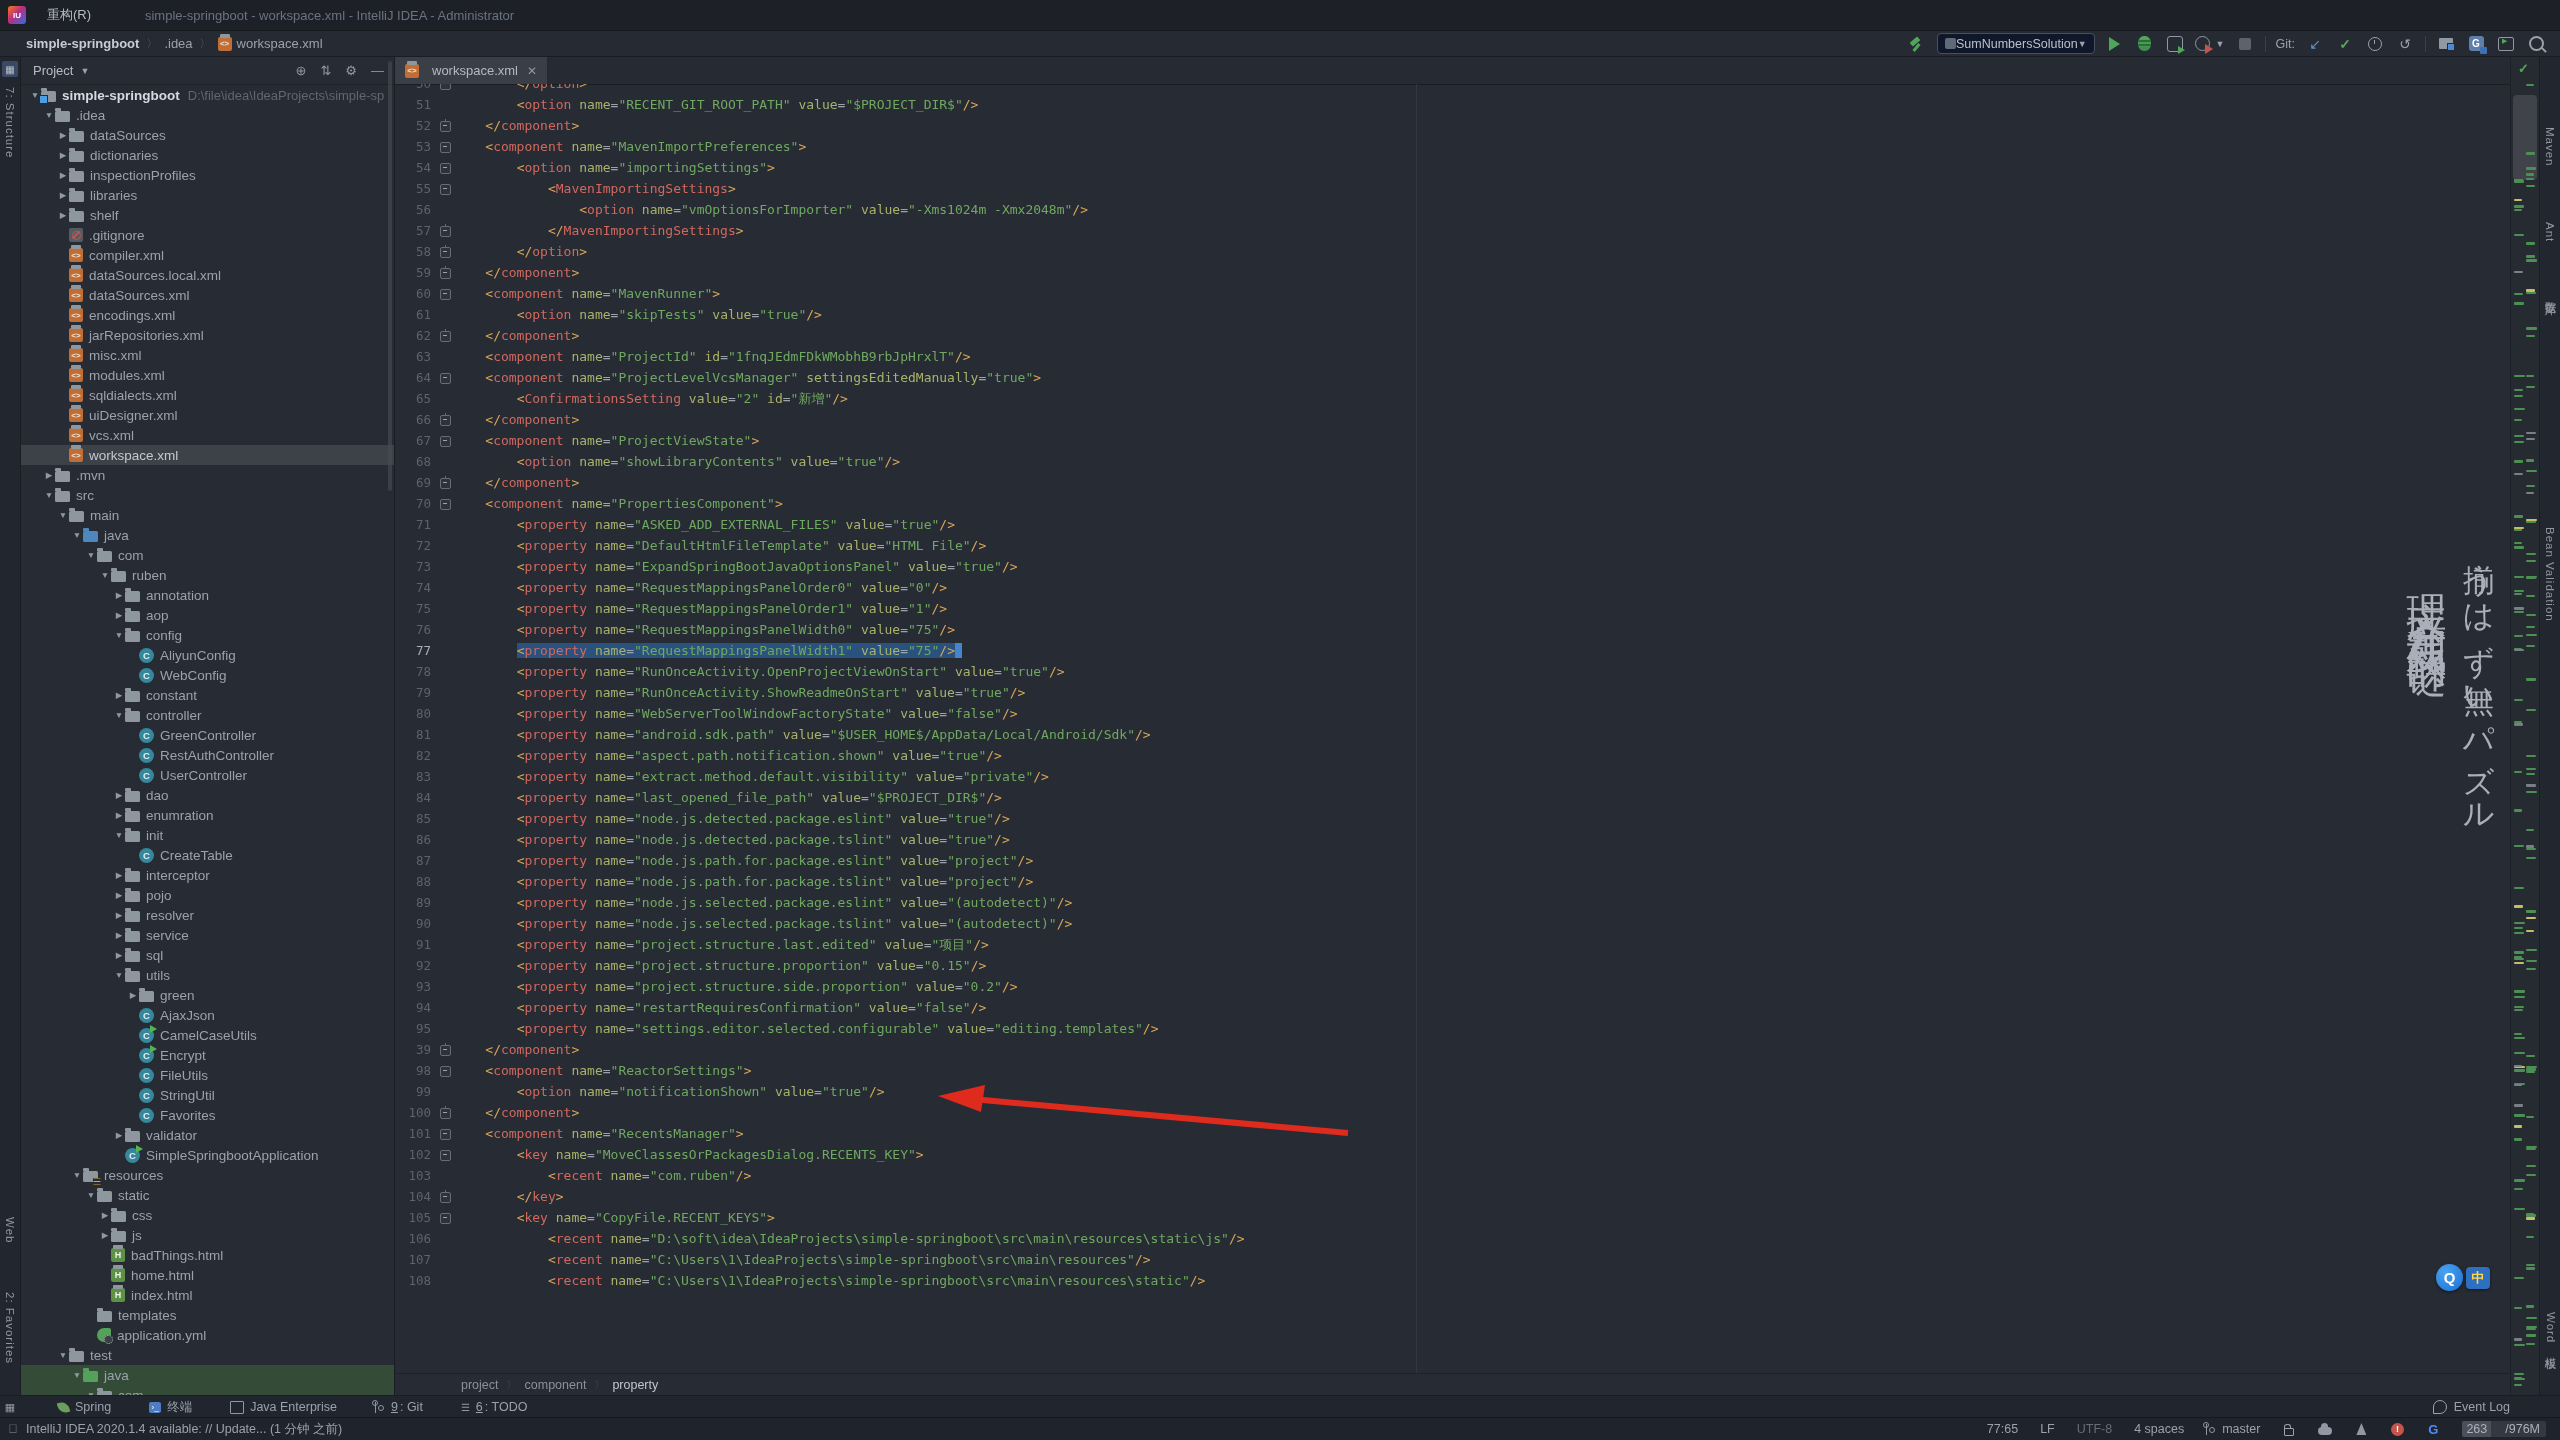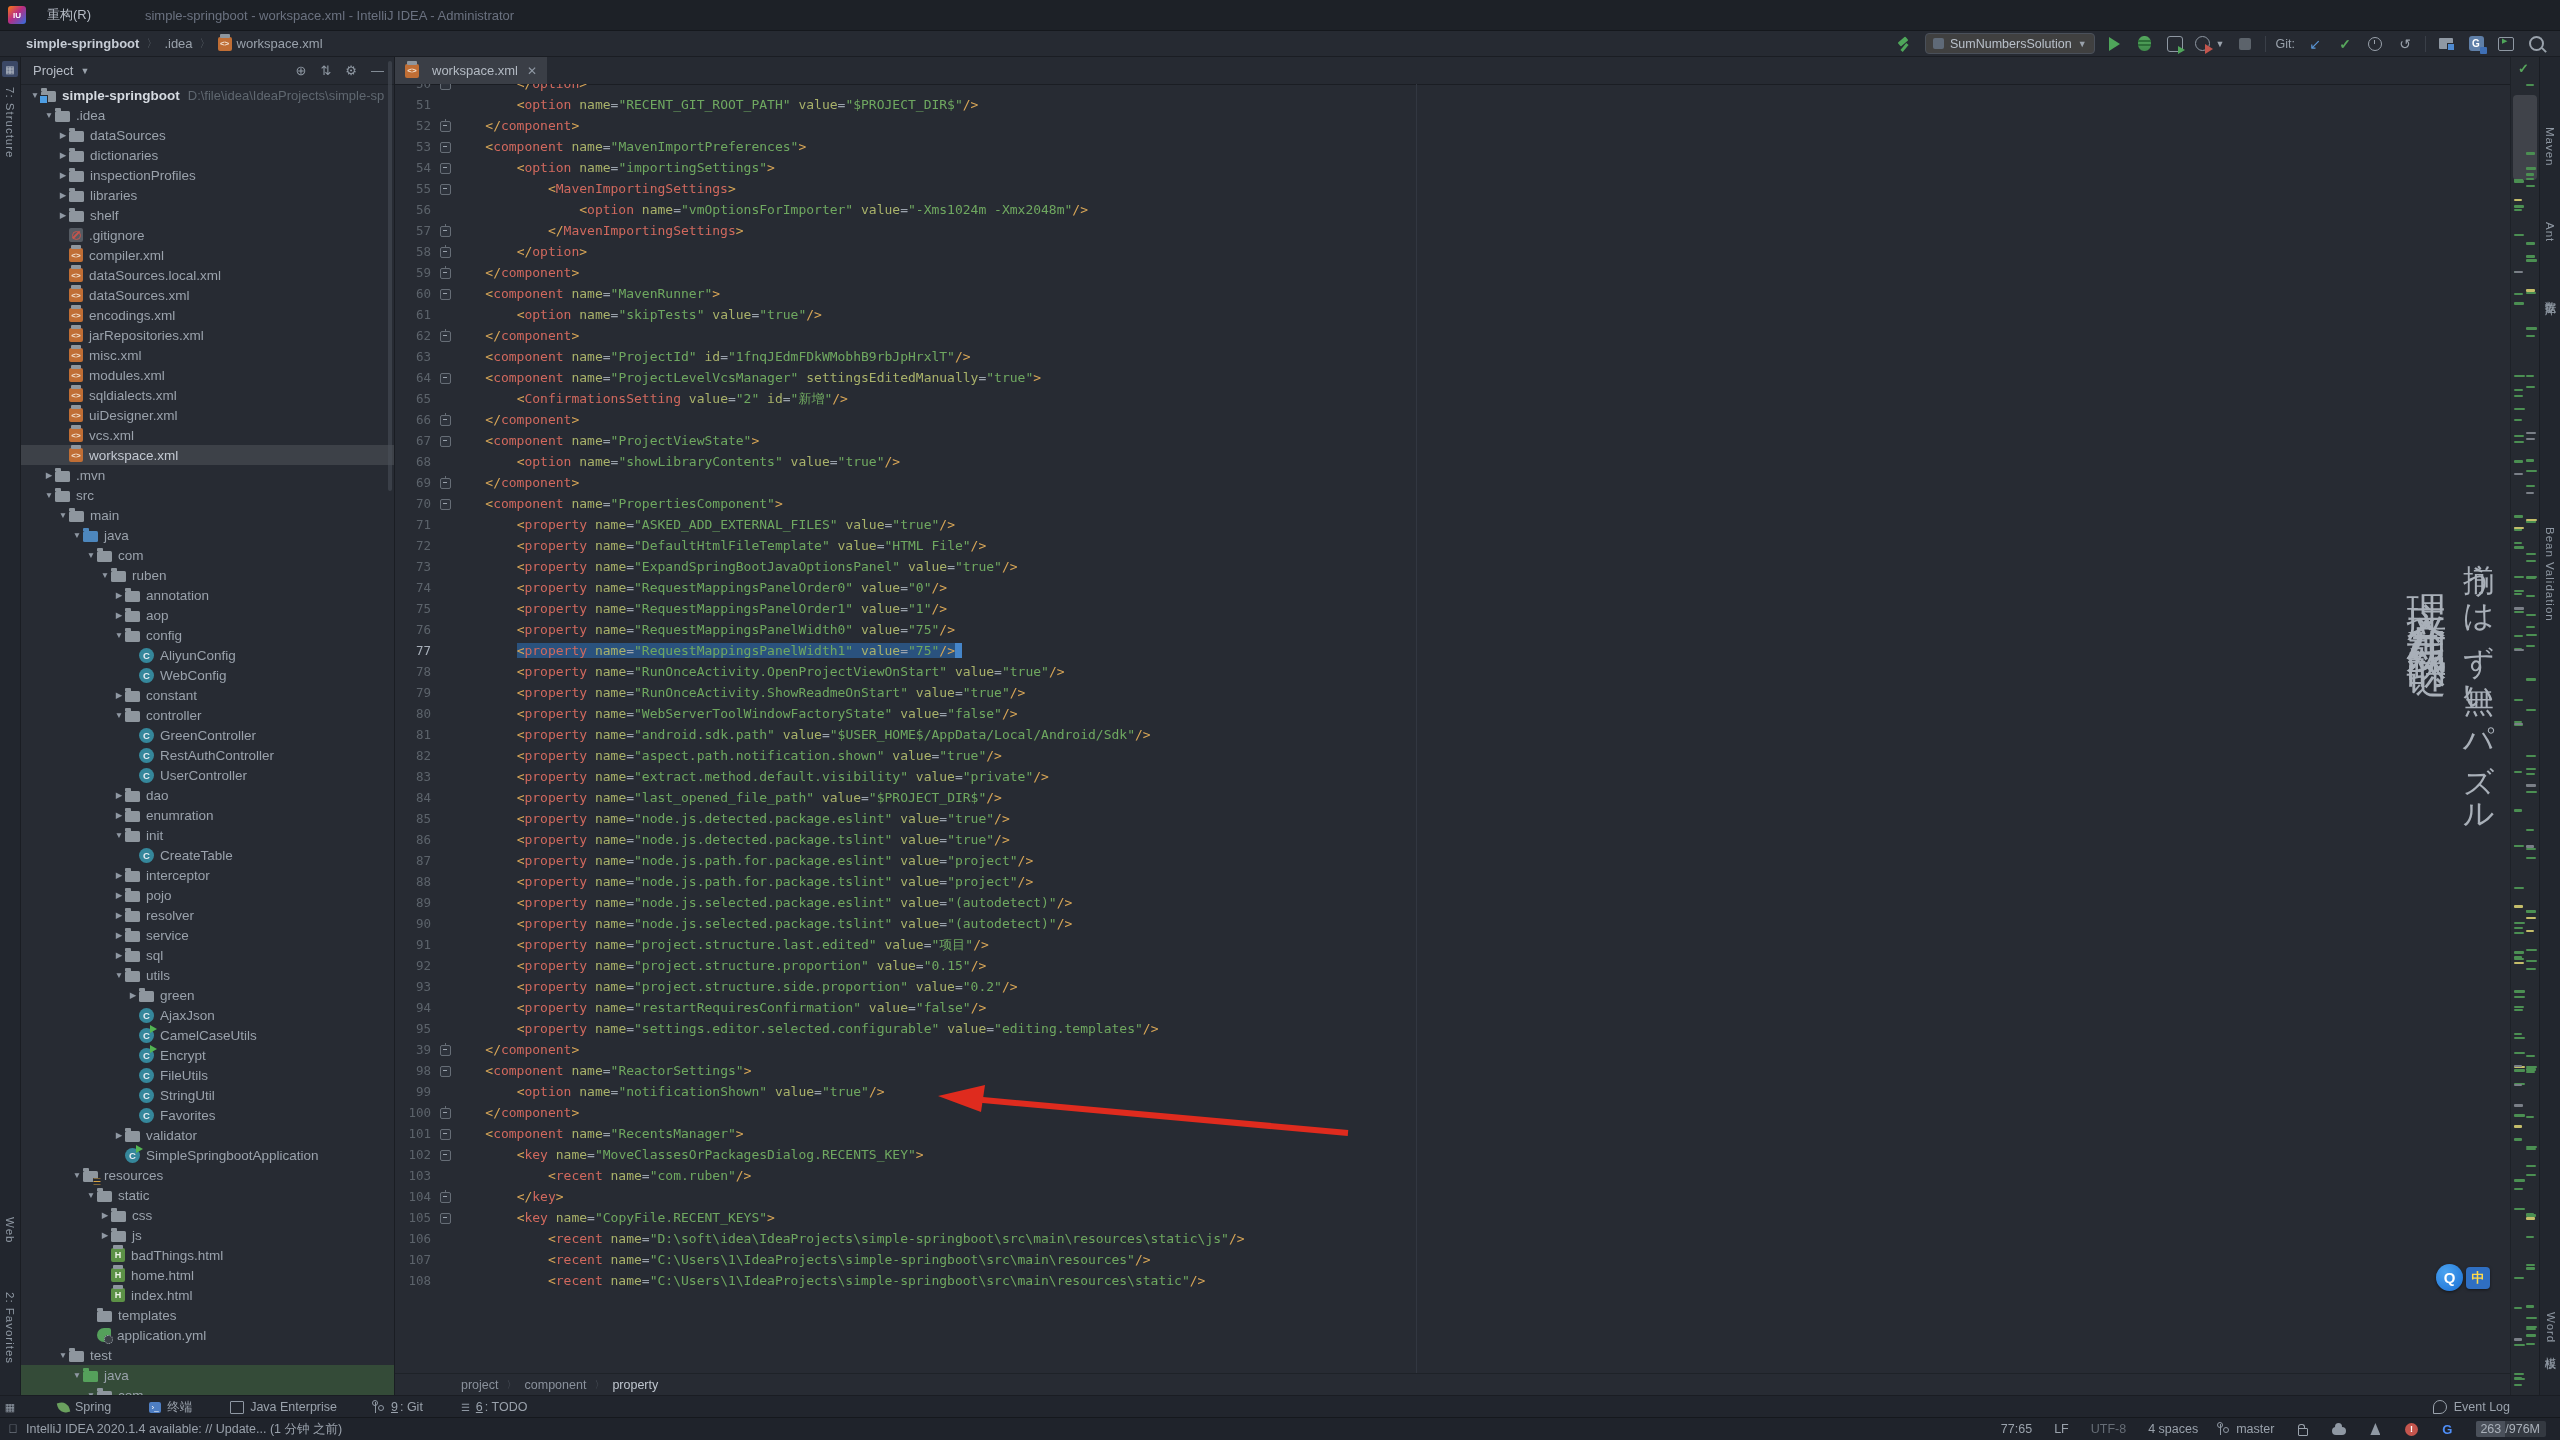--- a/index.html
+++ b/index.html
@@ -18,22 +18,22 @@
   #win-controls span{width:14px;text-align:center;}
   
   #toolbar{position:absolute;left:0;top:31px;width:2560px;height:25px;background:#262a32;
            display:flex;align-items:center;border-bottom:1px solid #1a1d23;}
   #crumbs{display:flex;align-items:center;margin-left:26px;font-size:13px;}
   #crumbs .root{color:#c7cdd6;font-weight:bold;}
   #crumbs .sep{color:#5c636b;margin:0 7px;font-size:11px;}
   #crumbs .seg{color:#9aa2ac;}
   #run-area{position:absolute;right:14px;top:0;height:25px;display:flex;align-items:center;gap:10px;}
   .tbi{width:20px;height:20px;display:flex;align-items:center;justify-content:center;font-size:13px;}
-  .combo{display:flex;align-items:center;gap:6px;border:1px solid #4a505a;border-radius:4px;
-         height:19px;padding:0 7px;font-size:12.5px;color:#b9c0ca;background:#404040;}
+  .combo{display:flex;align-items:center;border:1px solid #4a505a;border-radius:4px;
+         height:19px;padding:0 7px;font-size:12.5px;color:#b9c0ca;background:#0f172a;}
   .mod-icn{width:11px;height:11px;background:#5f6a78;border-radius:2px;display:inline-block;border:1px solid #7c8violet}
   .caret-down{font-size:9px;color:#9aa2ac;}
   .play{width:0;height:0;border-left:11px solid #4fa65a;border-top:7px solid transparent;border-bottom:7px solid transparent;}
   .bug{width:13px;height:15px;background:linear-gradient(#55a85e,#3f8a4b);border-radius:6px/7px;position:relative;}
   .bug:before{content:"";position:absolute;left:0;right:0;top:4px;height:1.5px;background:#2c6e38;}
   .bug:after{content:"";position:absolute;left:0;right:0;top:8px;height:1.5px;background:#2c6e38;}
   .stop{width:12px;height:12px;background:#5c636b;border-radius:2px;}
   .vsep{width:1px;height:16px;background:#3a3f48;}
   .git-label{font-size:12.5px;color:#9aa2ac;}
   .glyph-btn{font-size:14px;}
@@ -154,21 +154,21 @@
   .gitb:after{content:"";position:absolute;width:4px;height:4px;border:1.5px solid #8f98a3;border-radius:50%;left:2px;top:3px;}
   .todo-icn{font-size:10px;color:#8f98a3;}
   #eventlog{margin-left:auto;margin-right:50px;display:flex;align-items:center;gap:7px;}
   .el-icn{width:12px;height:12px;border:1.5px solid #9aa2ac;border-radius:50% 50% 50% 0;}
   #statusbar{position:absolute;left:0;right:0;bottom:0;height:22px;background:#1f232b;border-top:1px solid #15181d;
              display:flex;align-items:center;font-size:12.5px;color:#9aa2ac;z-index:6;}
   #statusbar .corner{width:26px;text-align:center;color:#8f98a3;}
   #status-right{margin-left:auto;display:flex;align-items:center;gap:22px;margin-right:14px;}
   #status-right .dim{color:#666d76;}
   .memchip{background:#343941;border-radius:2px;padding:1px 6px;color:#aab1ba;}
-  .memchip b{font-weight:normal;background:#4a505a;margin:-1px 0 -1px -6px;padding:1px 4px;border-radius:2px 0 0 2px;display:inline-block;}
+  .memchip b{font-weight:normal;background:#4a505a;margin:-1px 14px -1px -6px;padding:1px 4px;border-radius:2px 0 0 2px;display:inline-block;}
   .sicon{display:inline-flex;width:14px;height:14px;align-items:center;justify-content:center;}
   .errdot{width:13px;height:13px;border-radius:50%;background:#c4554d;color:#fff;font-size:9px;font-weight:bold;display:flex;align-items:center;justify-content:center;}
   .gicon{color:#4f8ef7;font-weight:bold;font-size:13px;}
   .lock{width:8px;height:6px;border:1.5px solid #9aa2ac;border-radius:1px;position:relative;margin-top:5px;}
   .lock:before{content:"";position:absolute;left:-1px;top:-5px;width:5px;height:4px;border:1.5px solid #9aa2ac;border-bottom:none;border-radius:3px 3px 0 0;}
   .cloud{width:14px;height:8px;background:#8f98a3;border-radius:6px;position:relative;margin-top:3px;}
   .cloud:before{content:"";position:absolute;left:3px;top:-4px;width:7px;height:7px;background:#8f98a3;border-radius:50%;}
   .hector{width:10px;height:12px;background:#8f98a3;clip-path:polygon(0 100%,50% 0,100% 100%);}
 </style>
 </head>

